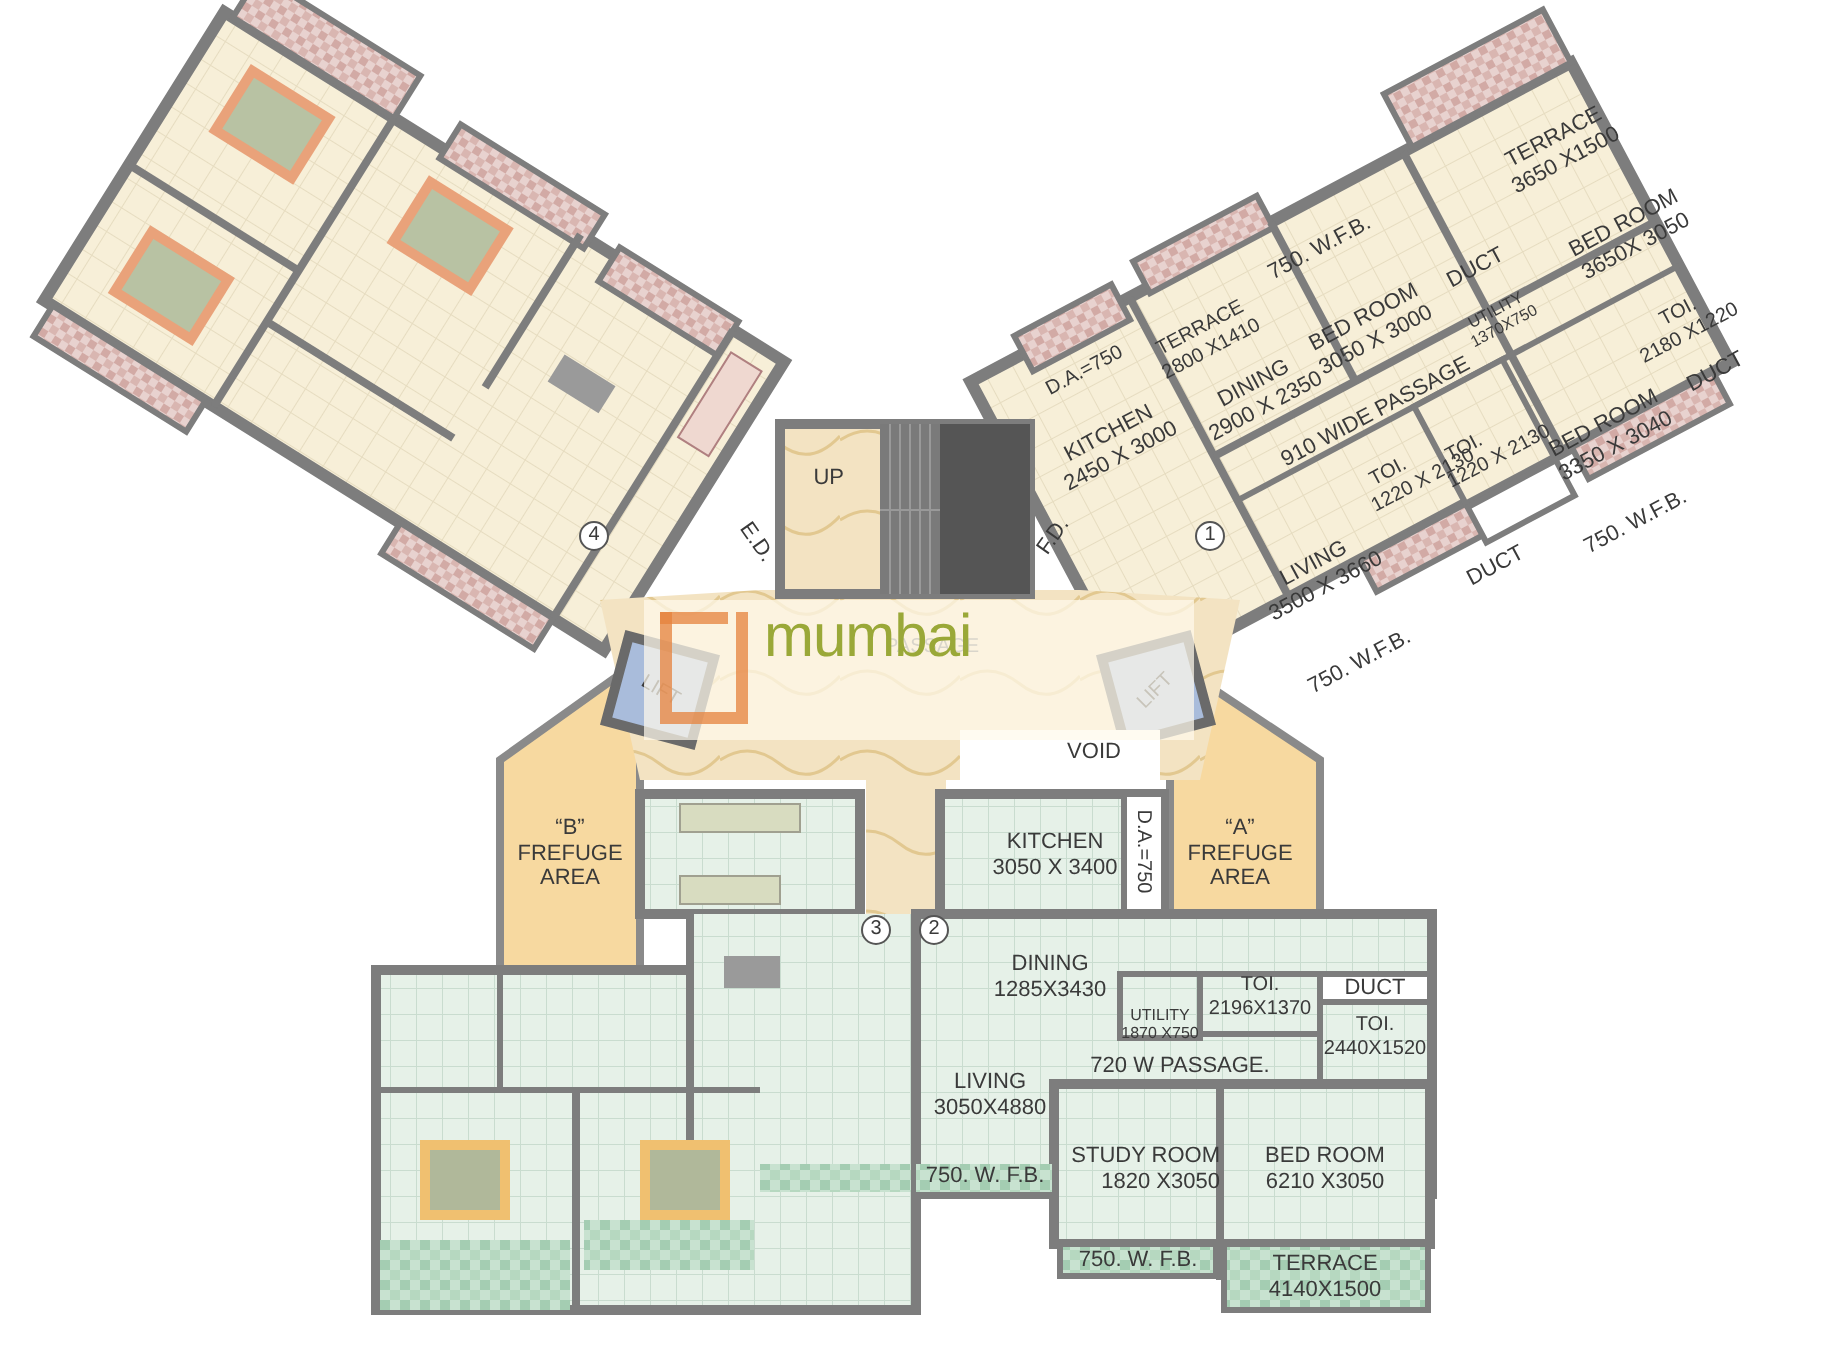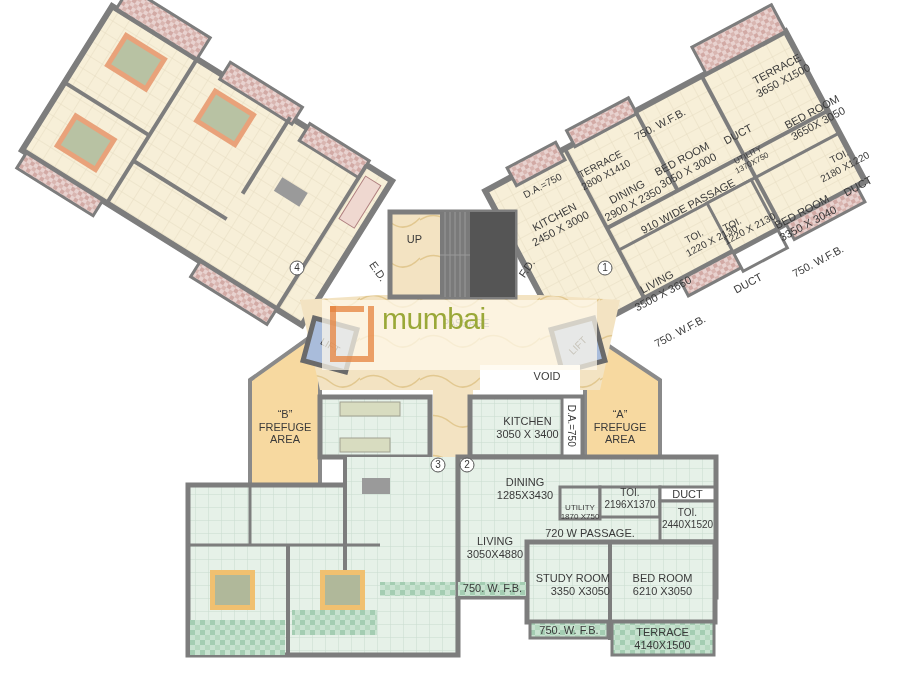--- a/index.html
+++ b/index.html
@@ -261,21 +261,21 @@
     <div>2440X1520</div>
   </div>
 <div class="lbl md" style="left:540px;top:527px;width:100px;">720  W PASSAGE.</div>
 <div class="lbl md" style="left:465px;top:535px;width:60px;">
     <div>LIVING</div>
     <div>3050X4880</div>
   </div>
 <div class="lbl md" style="left:460px;top:582px;width:65px;">750. W. F.B.</div>
 <div class="lbl md" style="left:530px;top:572px;width:80px;text-align:right;">
     <div>STUDY ROOM</div>
-    <div>3350 X3050</div>
+    <div>1820 X3050</div>
   </div>
 <div class="lbl md" style="left:620px;top:572px;width:85px;">
     <div>BED ROOM</div>
     <div>6210 X3050</div>
   </div>
 <div class="lbl md" style="left:535px;top:624px;width:68px;">750. W. F.B.</div>
 <div class="lbl md" style="left:625px;top:626px;width:75px;">
     <div>TERRACE</div>
     <div>4140X1500</div>
   </div>

